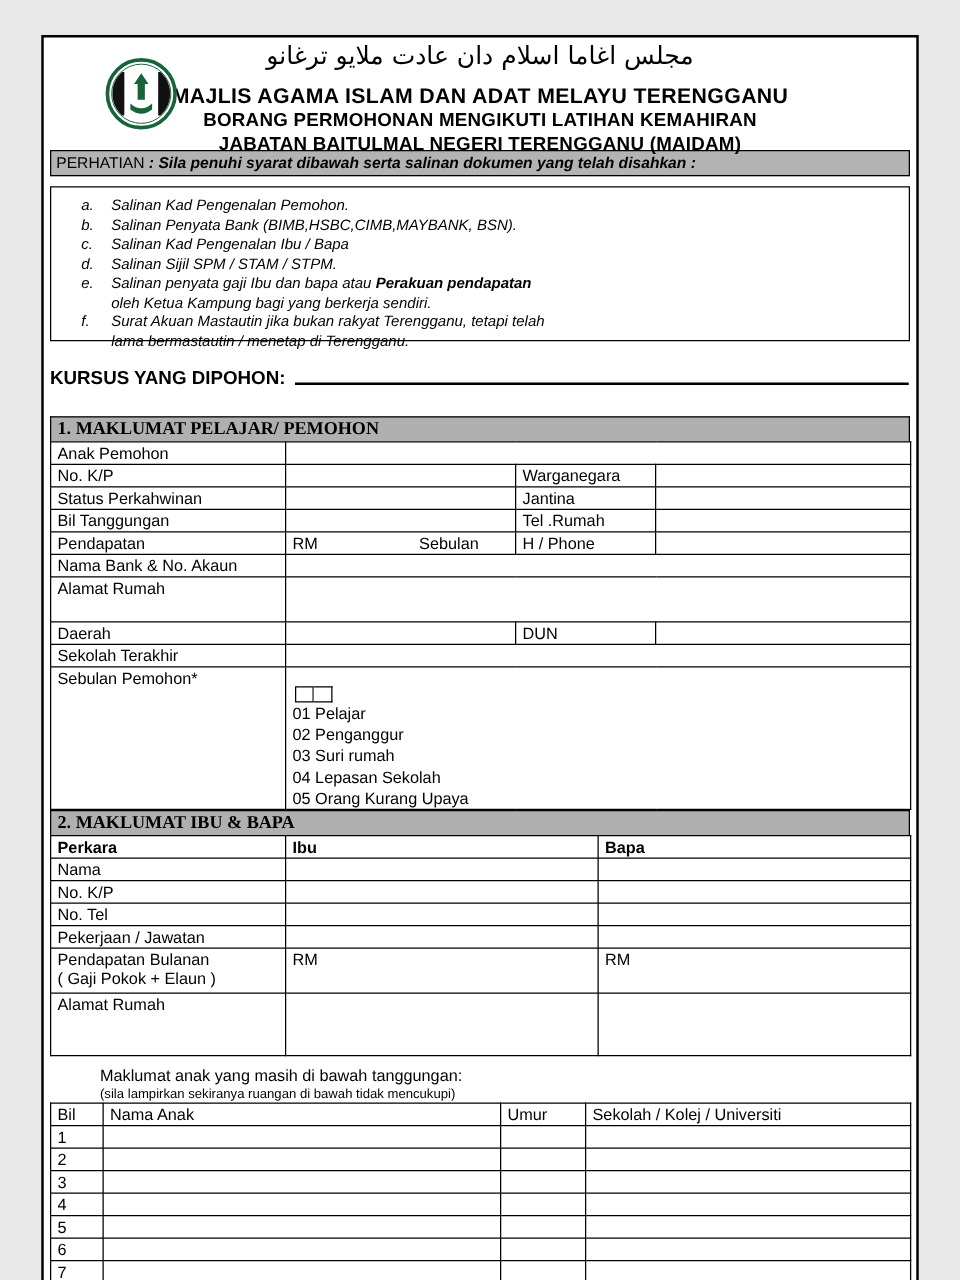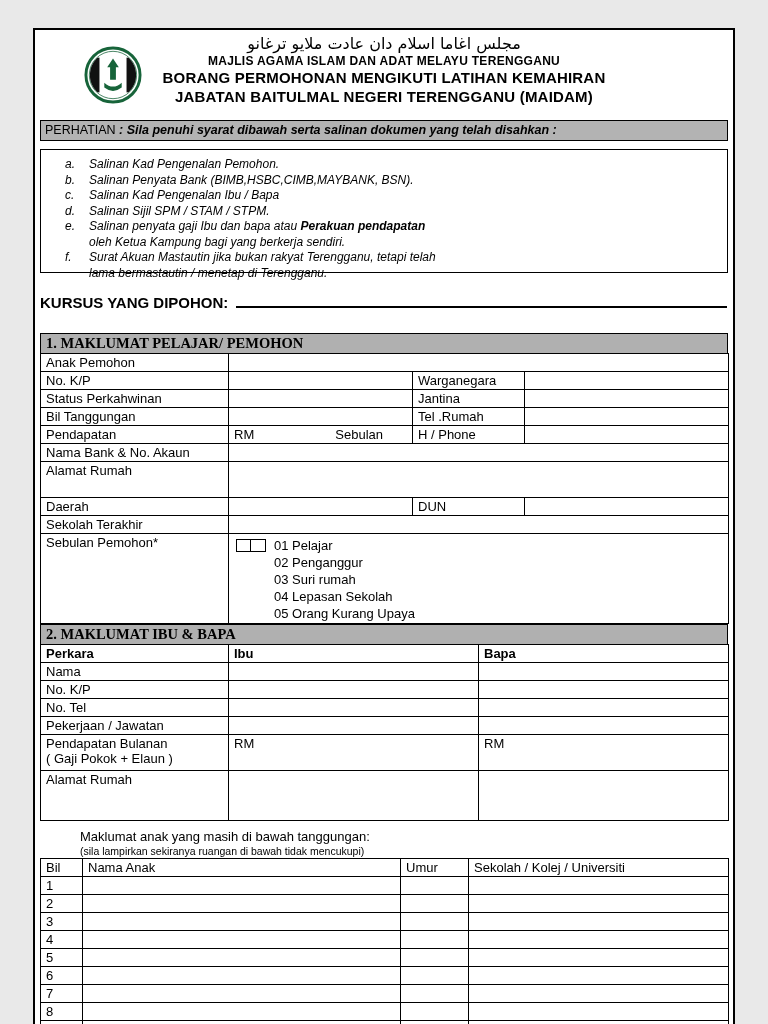--- a/index.html
+++ b/index.html
@@ -7,22 +7,22 @@
   body { background: #e9e9e9; font-family: "Liberation Sans", sans-serif; color: #000; }
 
   .page {
     width: 702px; height: 1060px; margin: 28px auto 0;
     background: #fff; border: 2px solid #000;
   }
   .page-inner { padding: 4px 5px 0; }
 
   
   .form-header { position: relative; text-align: center; padding-top: 2px; height: 84px; }
-  .calligraphy { font-family: "DejaVu Sans", sans-serif; font-size: 16px; line-height: 16px; }
-  .org-line { font-size: 12px; font-weight: bold; letter-spacing: .3px; margin-top: 2px; }
+  .calligraphy { font-family: "DejaVu Sans", sans-serif; font-size: 20px; line-height: 16px; }
+  .org-line { font-size: 17px; font-weight: bold; letter-spacing: .3px; margin-top: 15px; }
   .title-line { font-size: 15px; font-weight: bold; letter-spacing: .2px; line-height: 19px; }
   .logo { position: absolute; left: 44px; top: 12px; width: 58px; height: 58px; }
 
   
   .notice {
     margin-top: 2px; background: #b3b3b3; border: 1px solid #000;
     font-size: 12.5px; padding: 2px 4px; height: 21px; white-space: nowrap;
   }
   .notice-prefix { font-weight: normal; }
   .notice-body { font-weight: bold; font-style: italic; }
@@ -57,21 +57,21 @@
 
   
   table { width: 100%; border-collapse: collapse; table-layout: fixed; }
   td, th { border: 1px solid #000; font-size: 13px; padding: 0 5px; height: 18px; font-weight: normal; text-align: left; }
   td.top, th.top { vertical-align: top; padding-top: 1px; }
   .rm-cell { display: flex; justify-content: space-between; padding-right: 24px; align-items: center; height: 100%; }
   .rm-cell-outer { padding: 0 5px; }
   th.center, td.center { text-align: left; }
   th.bold, td.bold { font-weight: bold; }
 
-  .kategori-wrap { display: flex; padding-top: 2px; }
+  .kategori-wrap { display: flex; padding-top: 12px; flex-direction: column; }
   .cb-pair { display: flex; margin: 2px 8px 0 2px; }
   .cb { width: 15px; height: 13px; border: 1px solid #000; background: #fff; }
   .cb + .cb { border-left: none; }
   .kat-option { line-height: 17px; font-size: 13px; }
 
   
   .children-head { margin-top: 8px; margin-left: 40px; }
   .children-title { font-size: 13px; line-height: 16px; }
   .children-sub { font-size: 10.5px; line-height: 13px; }
 </style>

